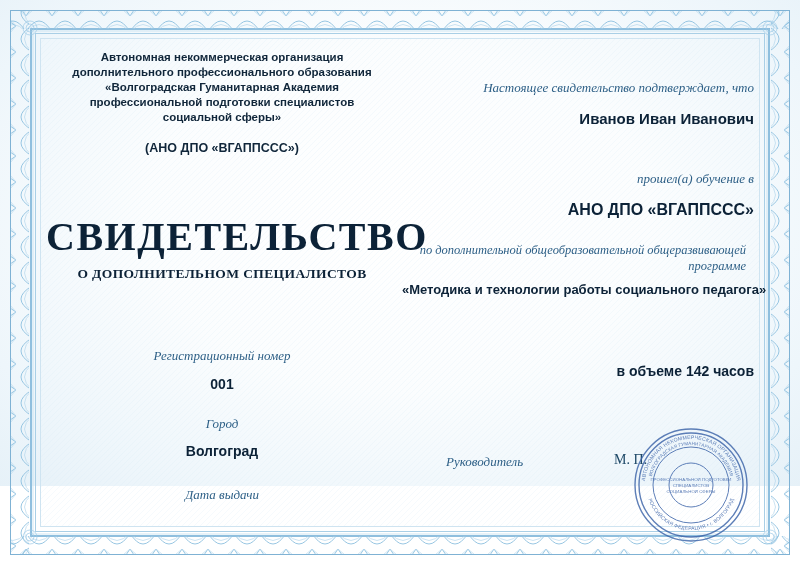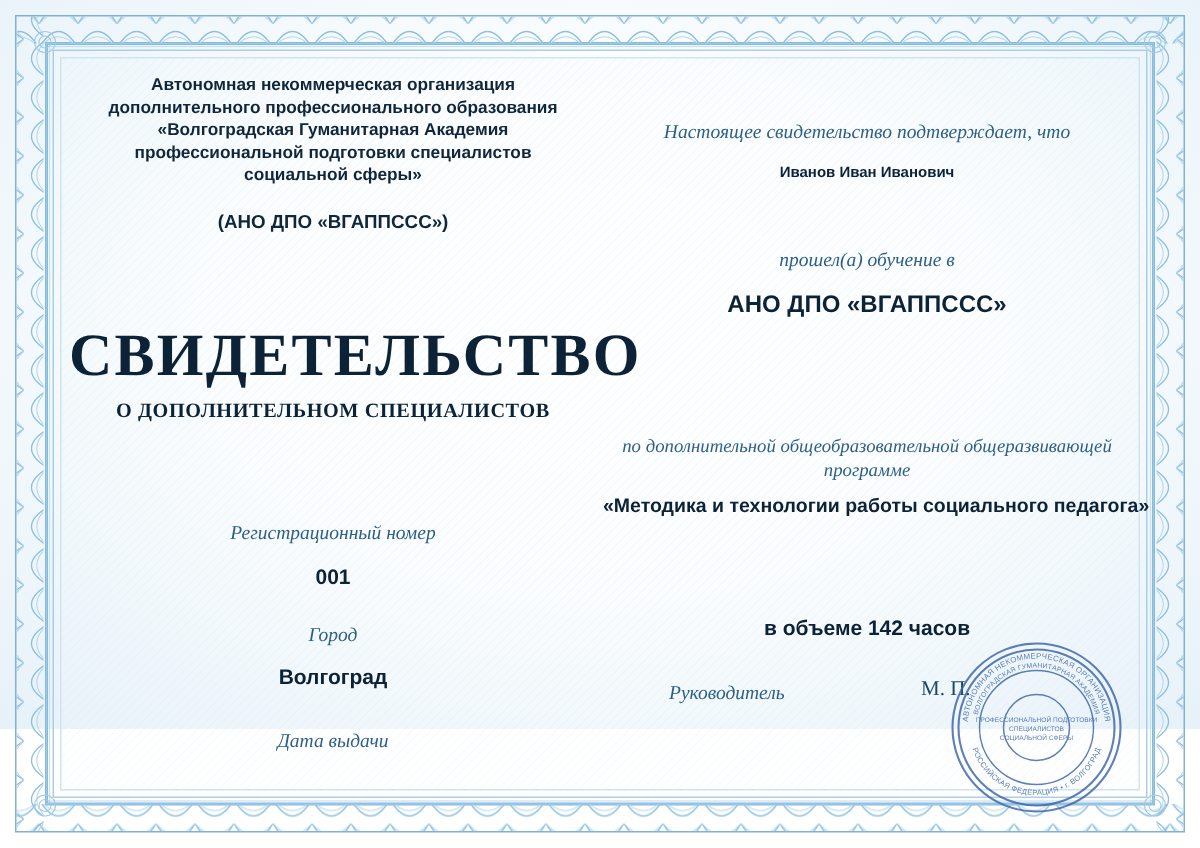--- a/index.html
+++ b/index.html
@@ -68,21 +68,21 @@
   .col-left {
     position: absolute;
     left: 0; top: 0;
     width: 352px; height: 477px;
     text-align: center;
   }
   .col-right {
     position: absolute;
     left: 356px; top: 0;
     width: 352px; height: 477px;
-    text-align: center;
+    text-align: right;
   }
 
   .org-name {
     margin-top: 6px;
     font-family: "Liberation Sans", sans-serif;
     font-weight: bold;
     font-size: 11.5px;
     line-height: 15px;
     color: #10263a;
     padding: 0 16px;
@@ -138,39 +138,39 @@
     margin-top: 36px;
     font-family: "Liberation Serif", serif;
     font-style: italic;
     font-size: 13px;
     color: #2d5f86;
   }
   .r-name {
     margin-top: 14px;
     font-family: "Liberation Sans", sans-serif;
     font-weight: bold;
-    font-size: 10px;
+    font-size: 15px;
     color: #0c2237;
   }
   .r-studied {
     margin-top: 44px;
     font-family: "Liberation Serif", serif;
     font-style: italic;
     font-size: 13px;
     color: #2d5f86;
   }
   .r-org {
     margin-top: 14px;
     font-family: "Liberation Sans", sans-serif;
     font-weight: bold;
     font-size: 16px;
     color: #0c2237;
   }
   .r-prog-label {
-    margin-top: 76px;
+    margin-top: 23px;
     font-family: "Liberation Serif", serif;
     font-style: italic;
     font-size: 12.5px;
     line-height: 16px;
     color: #2d5f86;
     padding: 0 8px;
   }
   .r-prog-value {
     margin-top: 8px;
     font-family: "Liberation Sans", sans-serif;

